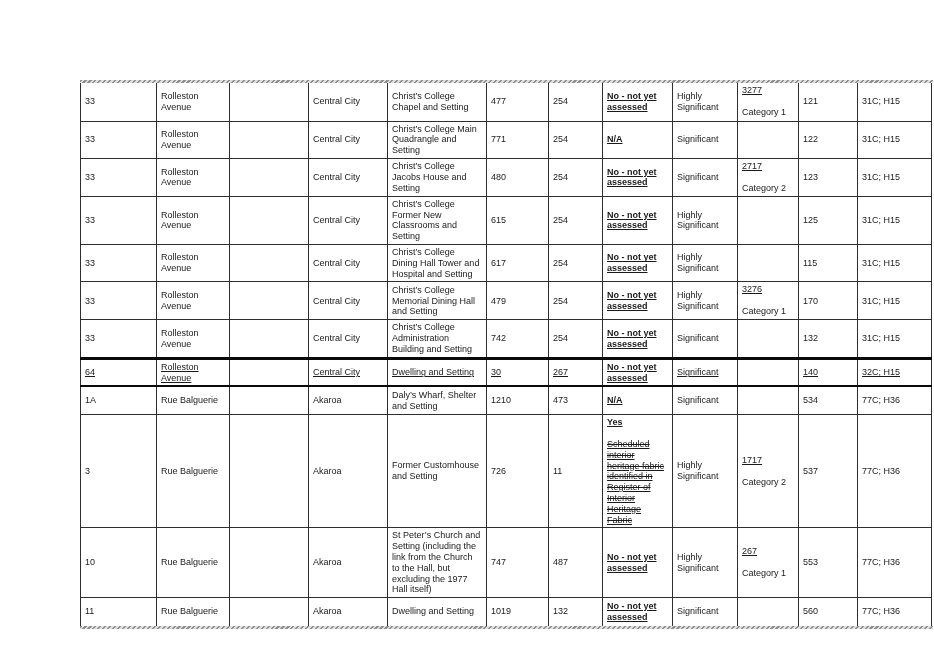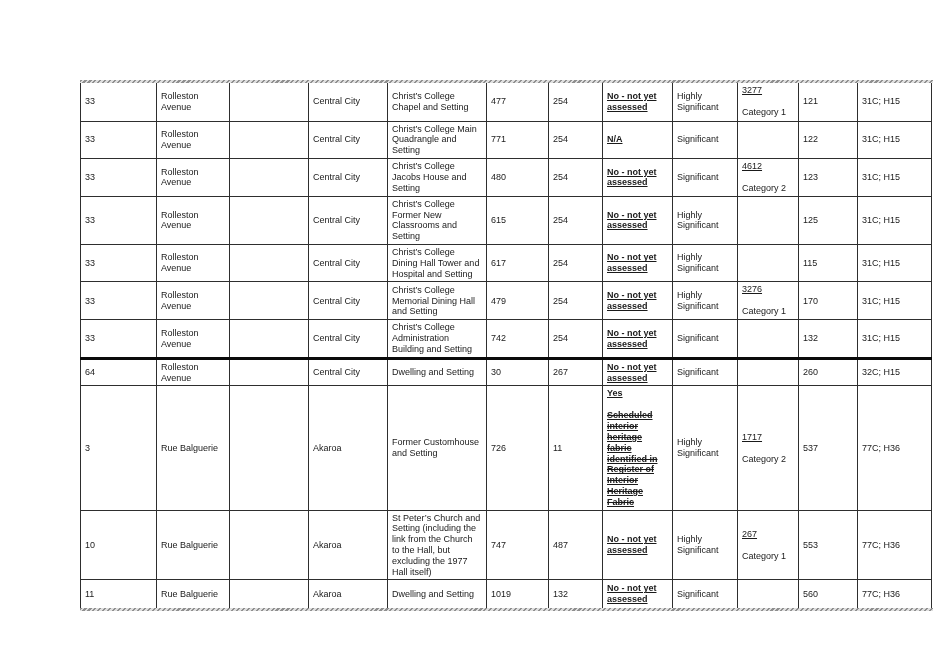--- a/index.html
+++ b/index.html
@@ -42,21 +42,21 @@
     vertical-align: middle;
     overflow: hidden;
     word-wrap: break-word;
   }
   table.schedule tr:first-child td { border-top: 0; }
   table.schedule tr:last-child td { border-bottom: 0; }
   tr.sep-thick td { border-top: 3px solid #0a0a0a; }
   tr.sep-medium td { border-top: 2px solid #0a0a0a; }
   .parag { min-height: 11px; }
   .u { font-weight: bold; text-decoration: underline; }
-  .us { font-weight: bold; text-decoration: underline line-through; }
+  .us { font-weight: normal; text-decoration: underline line-through; }
   .hnz-num { margin-bottom: 11px; text-decoration: underline; }
 </style>
 </head>
 <body>
 
 <div class="page">
   <div class="table-wrap">
     <div class="clip-edge"></div>
     <table class="schedule">
       <colgroup>
@@ -115,21 +115,21 @@
             <td></td>
             <td>Central City</td>
             <td>Christ’s College Jacobs House and Setting</td>
             <td>480</td>
             <td>254</td>
             <td>
               <div class="parag u">No - not yet assessed</div>
             </td>
             <td>Significant</td>
             <td>
-              <div class="parag hnz-num">4612</div>
+              <div class="parag hnz-num">2717</div>
               <div class="parag">Category 2</div>
             </td>
             <td>123</td>
             <td>31C; H15</td>
           </tr>
           <tr style="height: 37px;">
             <td>33</td>
             <td>Rolleston Avenue</td>
             <td></td>
             <td>Central City</td>
@@ -188,35 +188,51 @@
             <td>742</td>
             <td>254</td>
             <td>
               <div class="parag u">No - not yet assessed</div>
             </td>
             <td>Significant</td>
             <td></td>
             <td>132</td>
             <td>31C; H15</td>
           </tr>
-          <tr class="sep-thick" style="height: 15px;">
+          <tr class="sep-thick" style="height: 15px; text-decoration: underline;">
             <td>64</td>
             <td>Rolleston Avenue</td>
             <td></td>
             <td>Central City</td>
             <td>Dwelling and Setting</td>
             <td>30</td>
             <td>267</td>
             <td>
               <div class="parag u">No - not yet assessed</div>
             </td>
             <td>Significant</td>
             <td></td>
-            <td>260</td>
+            <td>140</td>
             <td>32C; H15</td>
+          </tr>
+          <tr class="sep-medium" style="height: 28px;">
+            <td>1A</td>
+            <td>Rue Balguerie</td>
+            <td></td>
+            <td>Akaroa</td>
+            <td>Daly’s Wharf, Shelter and Setting</td>
+            <td>1210</td>
+            <td>473</td>
+            <td>
+              <div class="parag u">N/A</div>
+            </td>
+            <td>Significant</td>
+            <td></td>
+            <td>534</td>
+            <td>77C; H36</td>
           </tr>
           <tr style="height: 105px;">
             <td>3</td>
             <td>Rue Balguerie</td>
             <td></td>
             <td>Akaroa</td>
             <td>Former Customhouse and Setting</td>
             <td>726</td>
             <td>11</td>
             <td>

